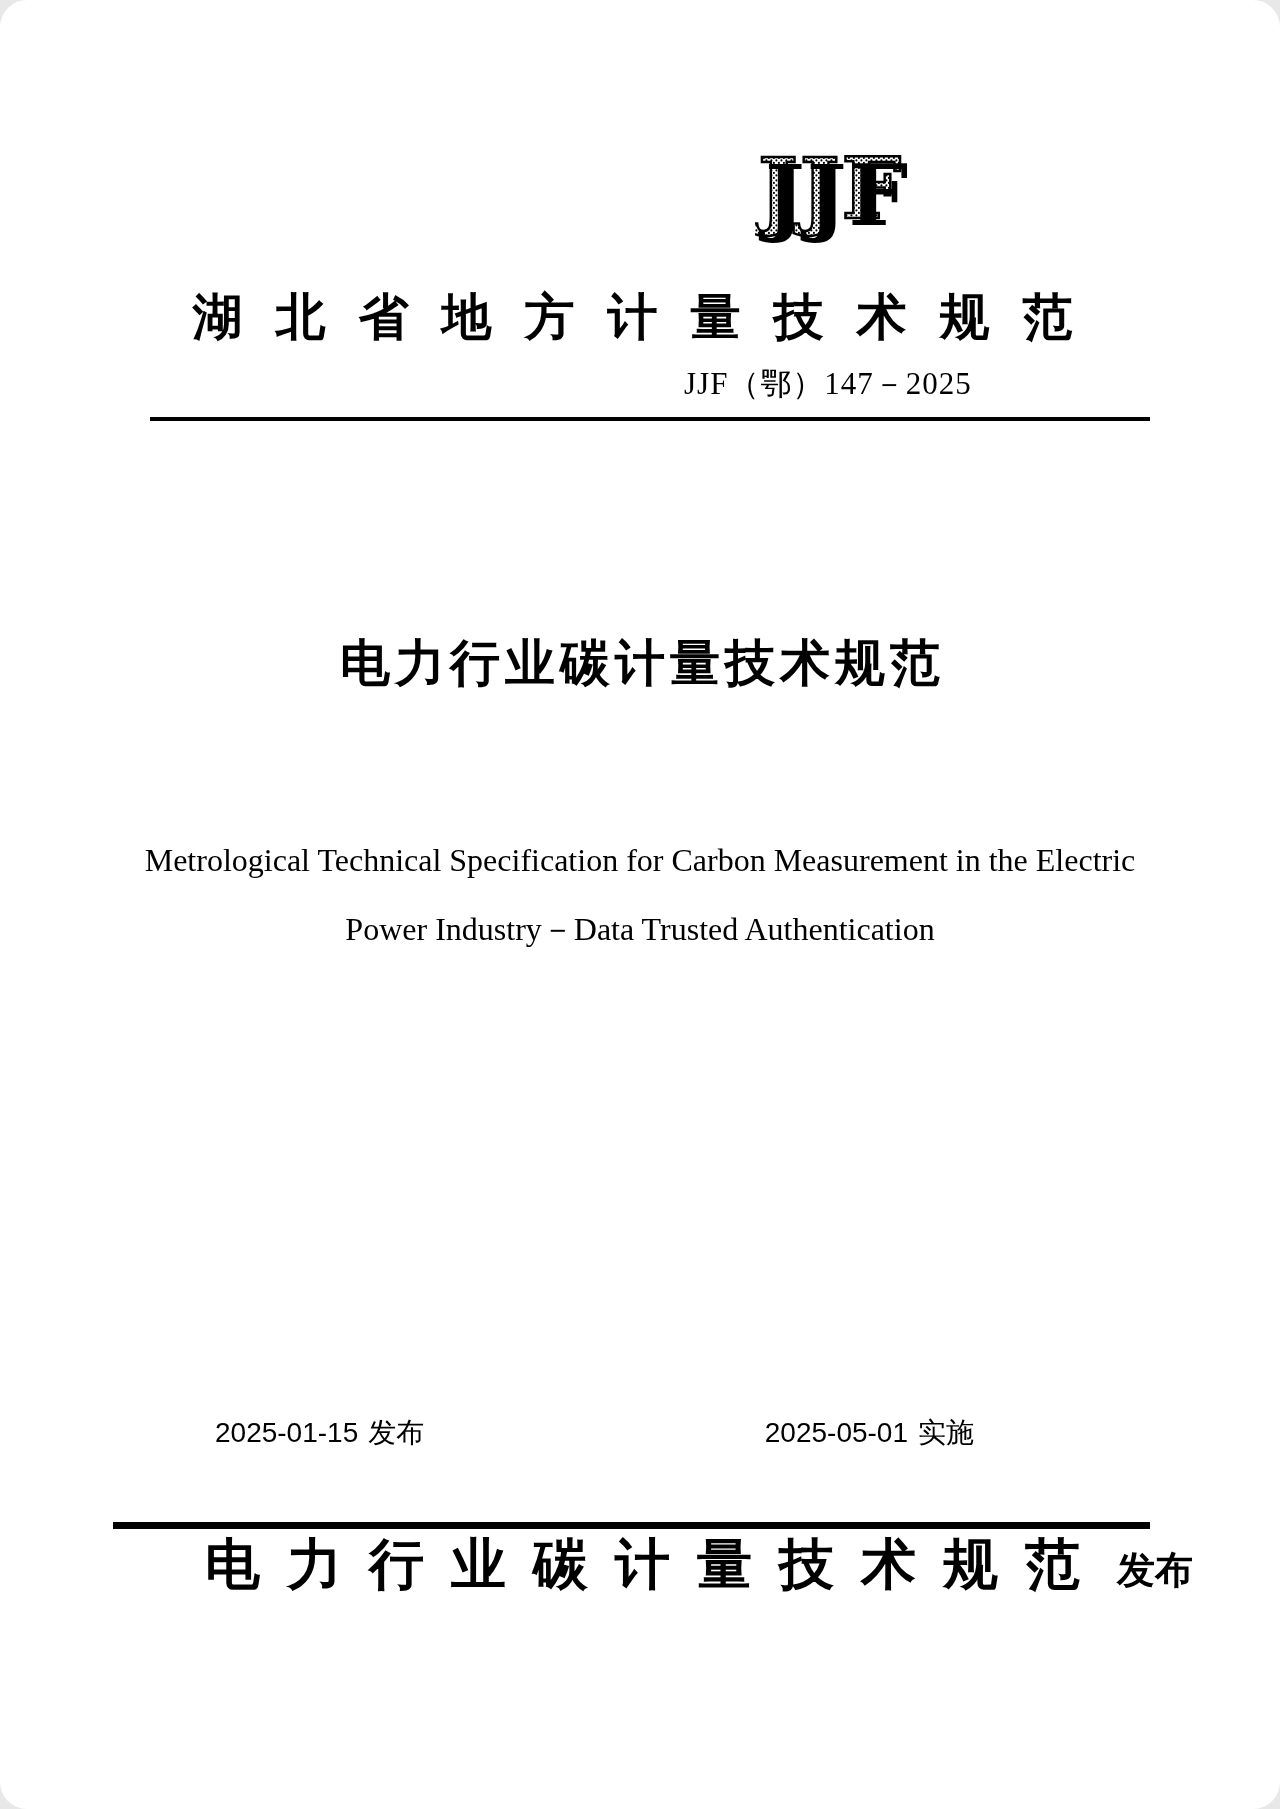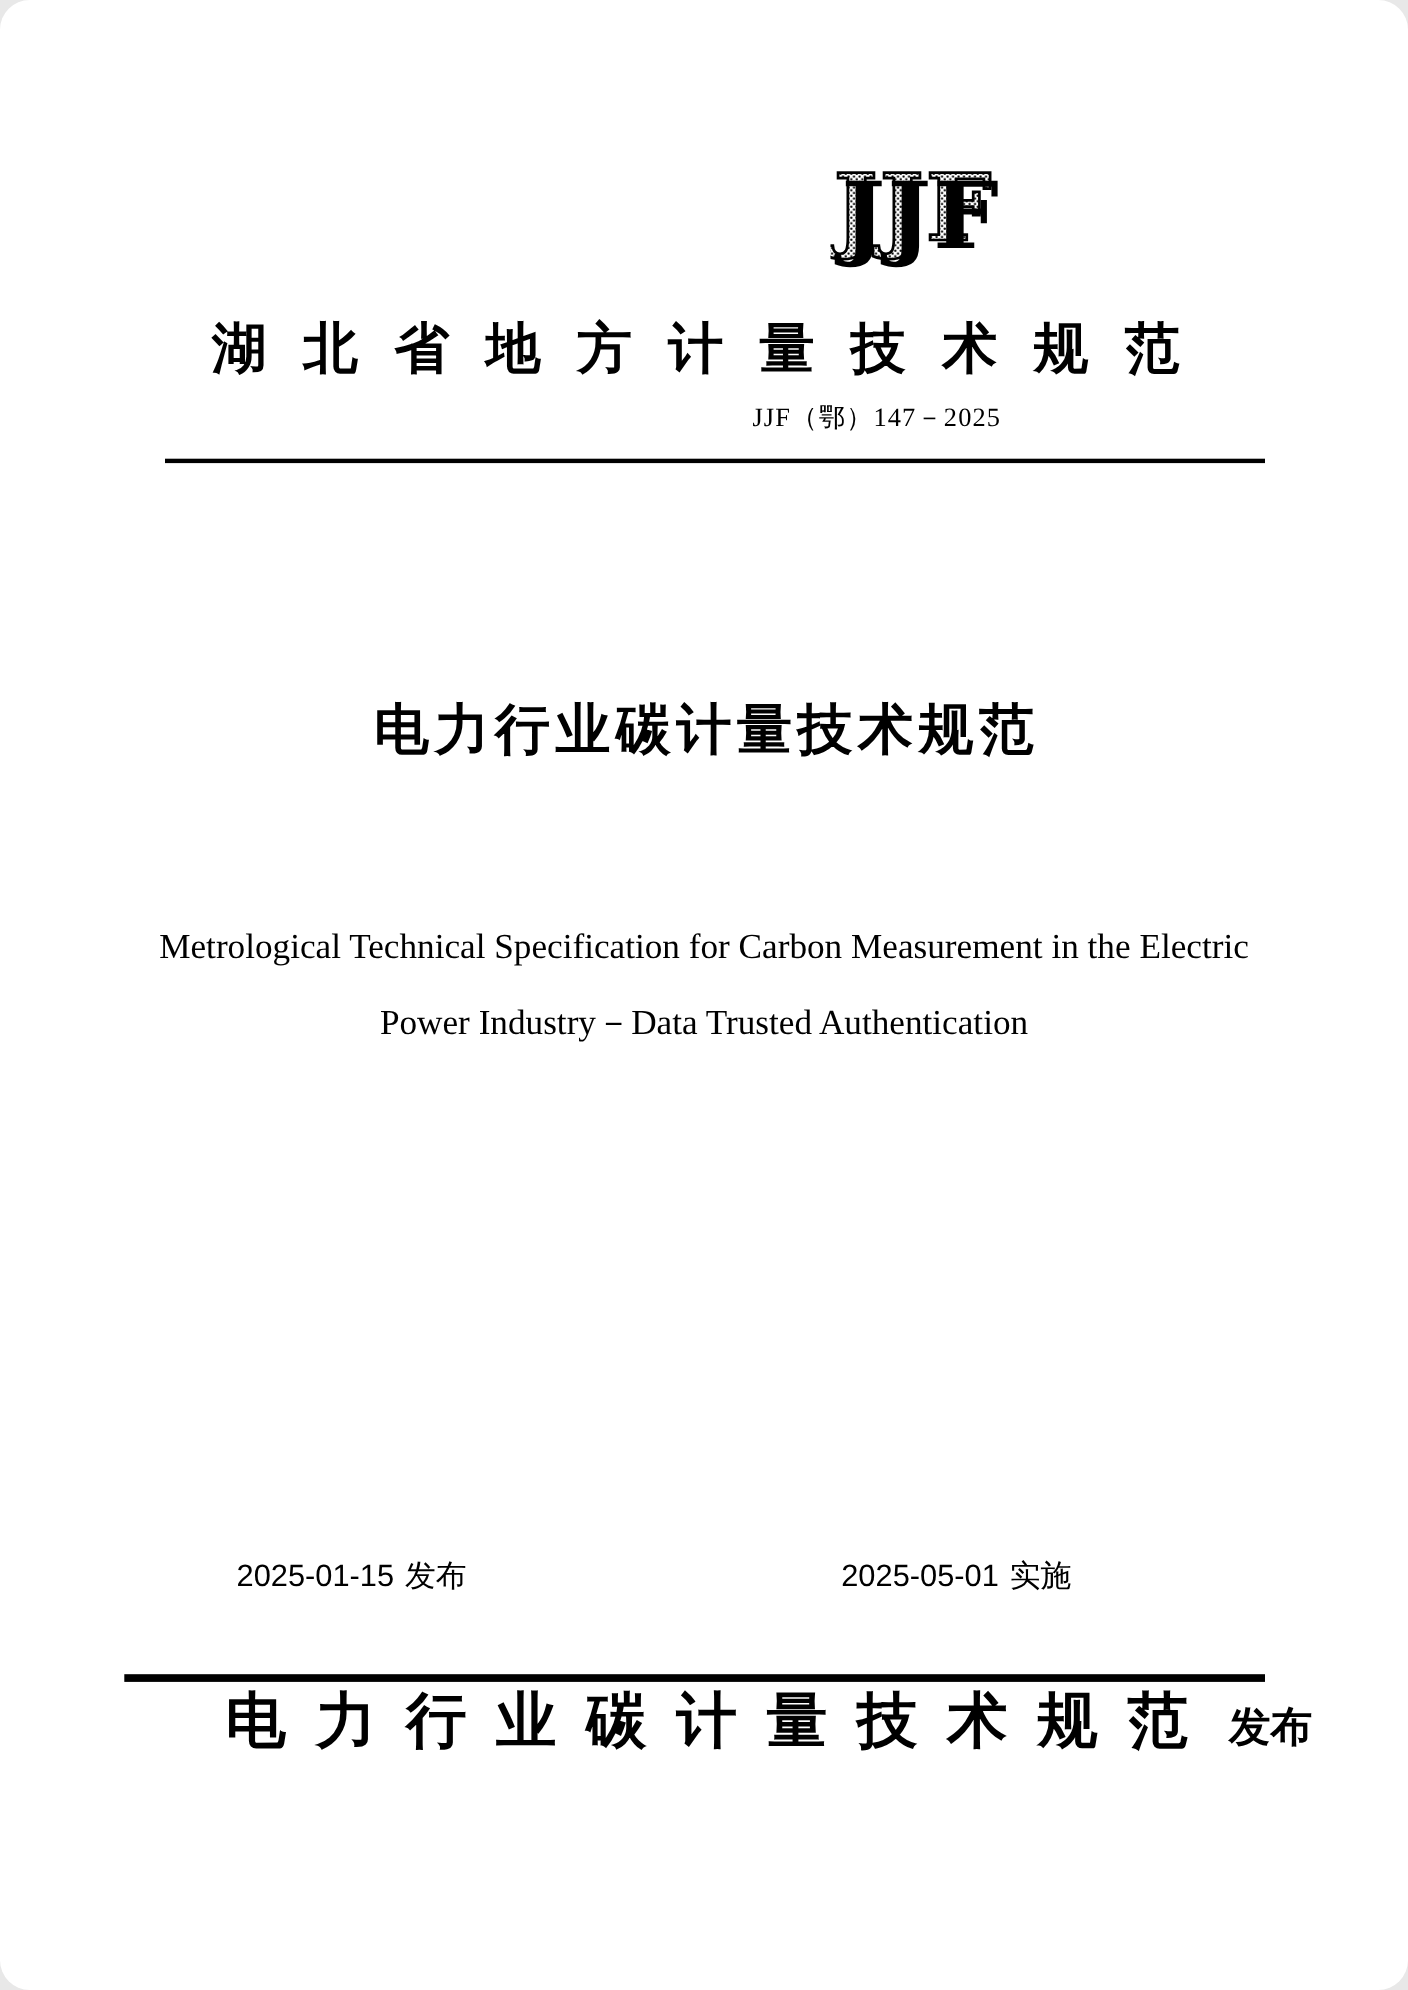--- a/index.html
+++ b/index.html
@@ -34,21 +34,21 @@
     padding-left: 18px; 
     white-space: nowrap;
   }
 
   
   .spec-number {
     position: absolute;
     left: 684px;
     top: 363px;
     font-family: "Liberation Serif", serif;
-    font-size: 24px;
+    font-size: 31px;
     letter-spacing: 1px;
     white-space: nowrap;
   }
 
   .rule-top {
     position: absolute;
     top: 417px;
     left: 150px;
     width: 1000px;
     height: 4px;

